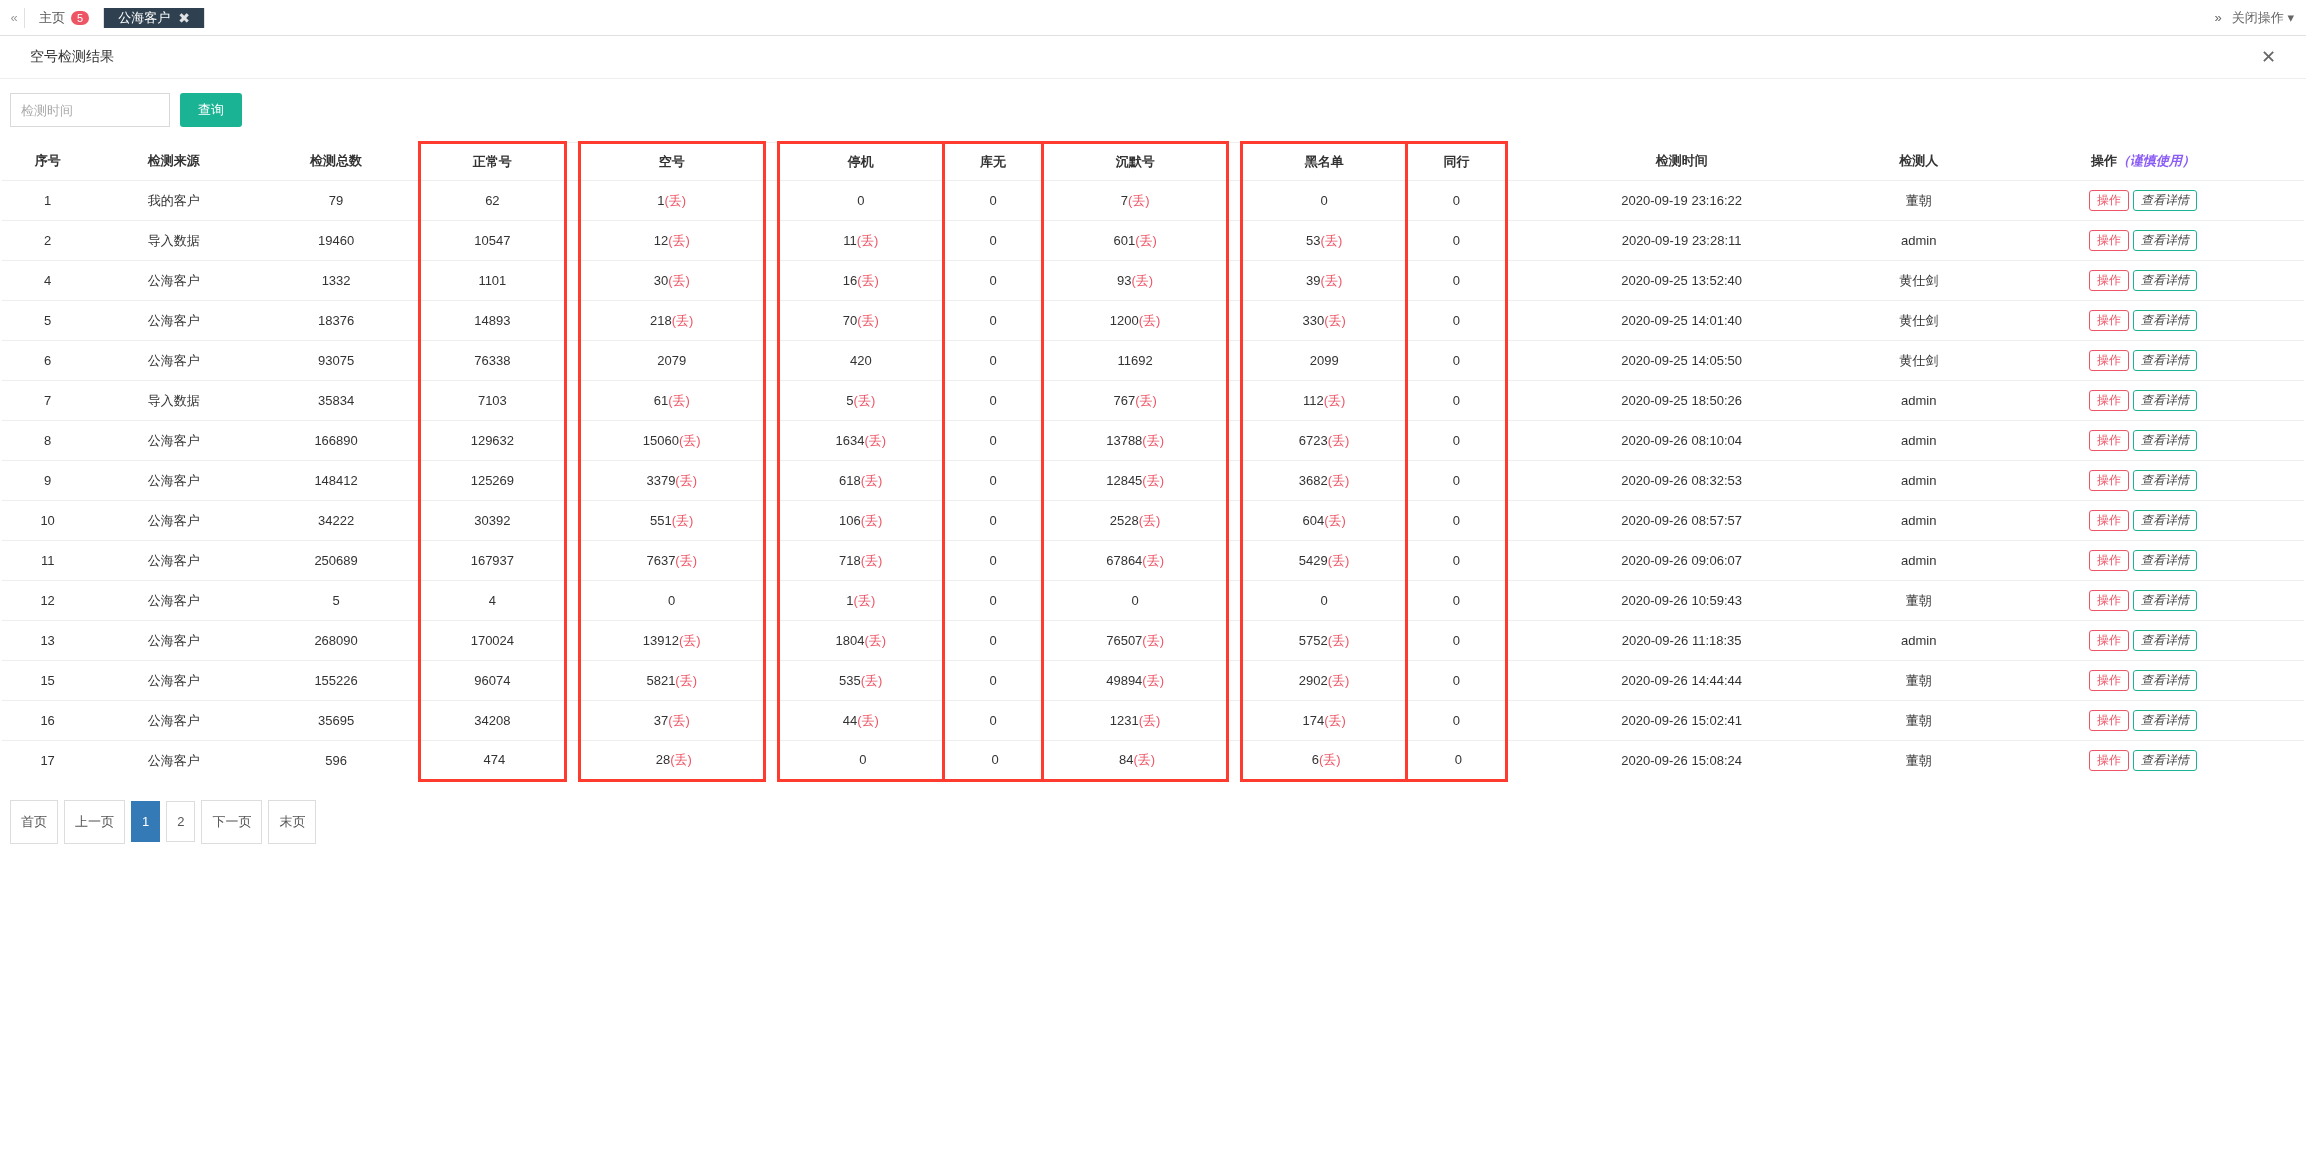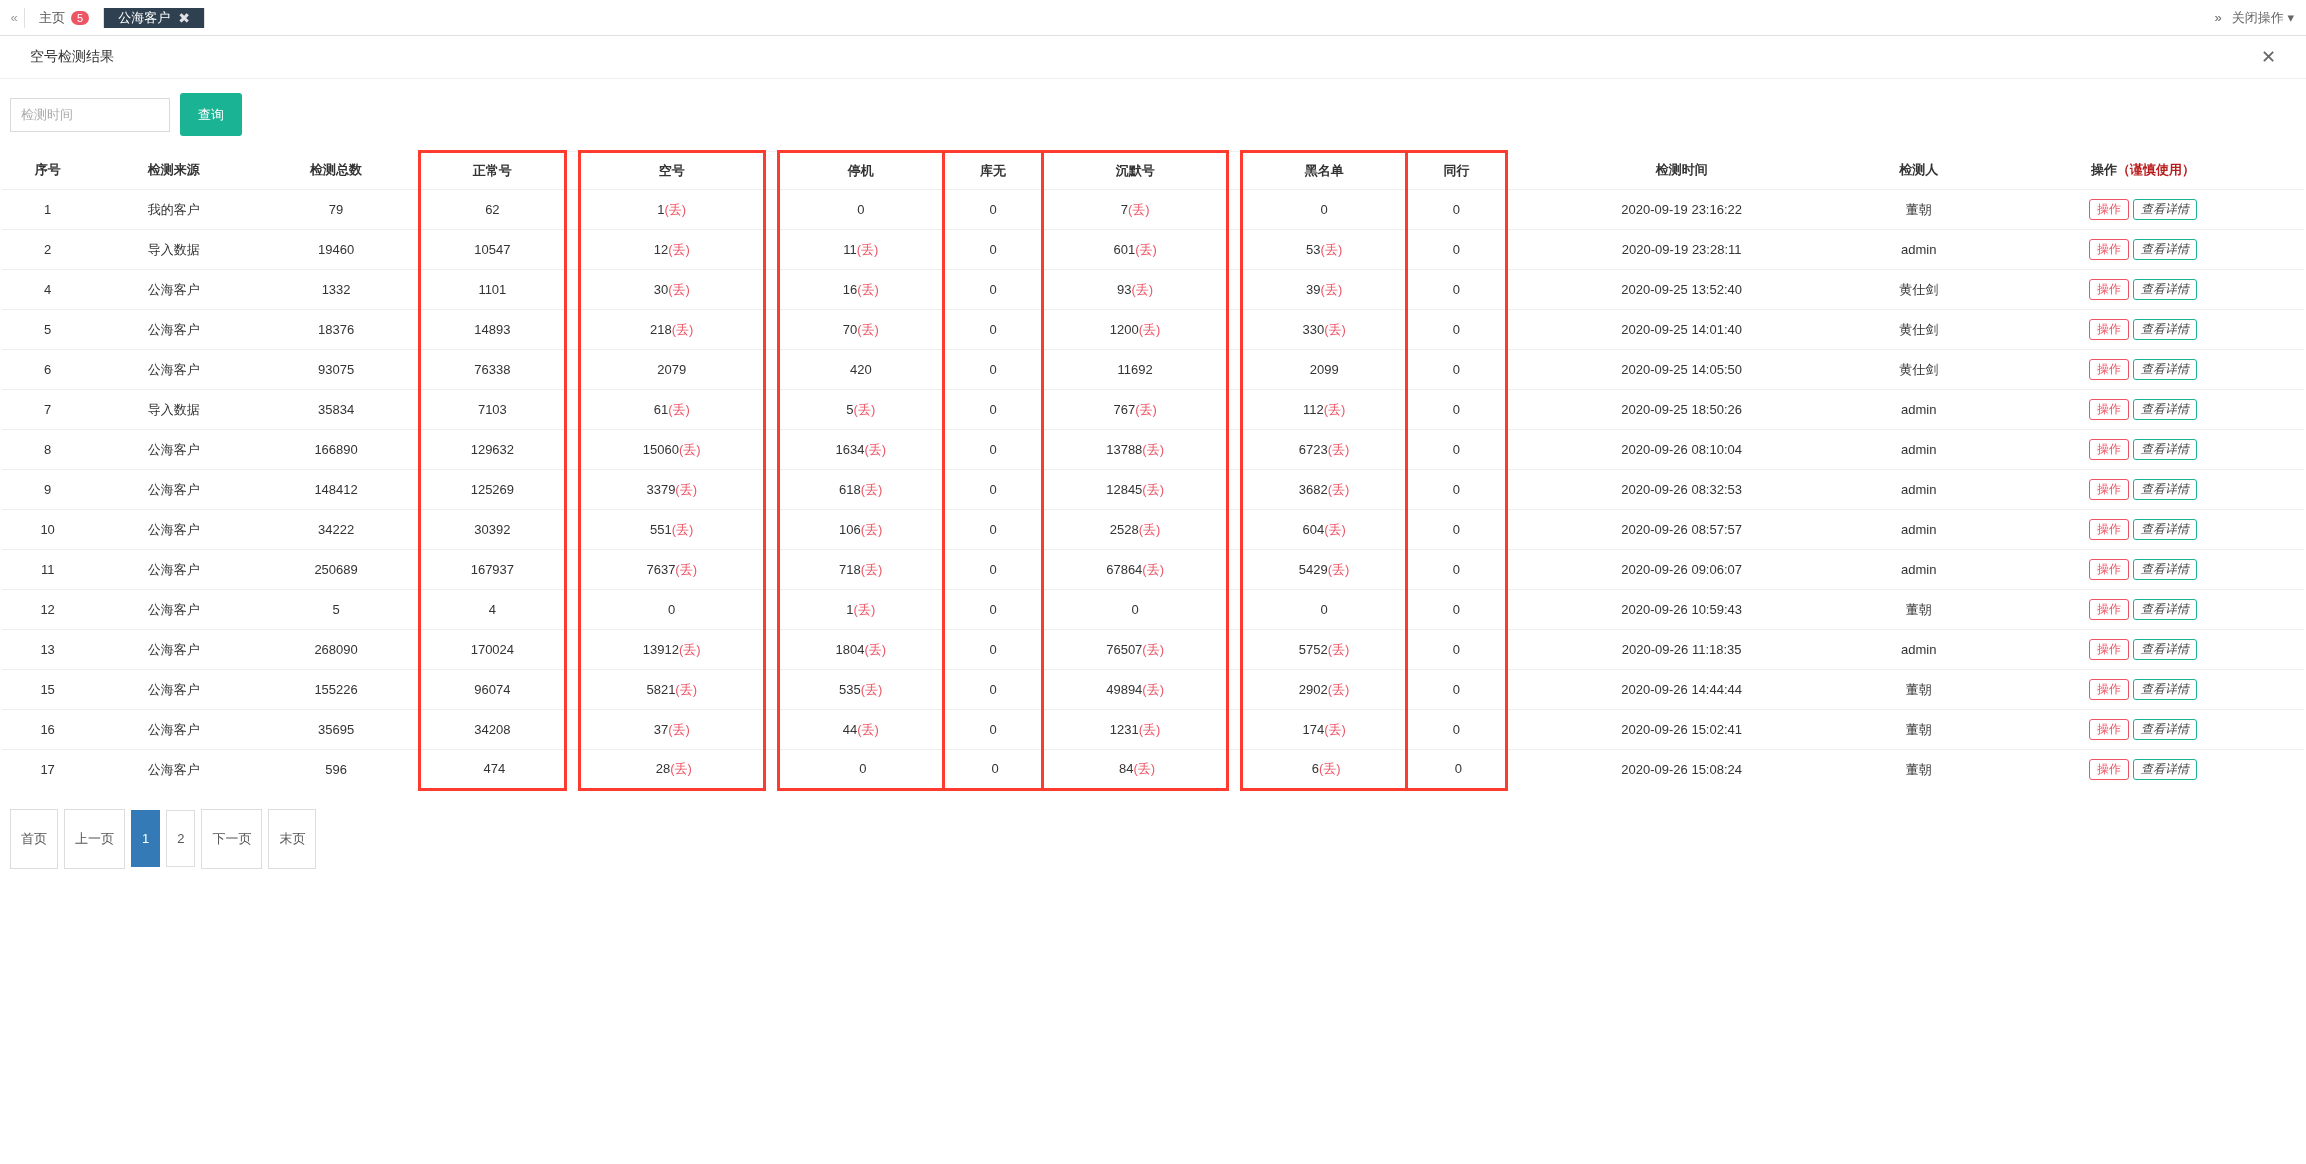--- a/index.html
+++ b/index.html
@@ -14,39 +14,39 @@
 .tabbar .spacer { flex: 1; }
 .tabbar .right-ctrl { display: flex; align-items: center; gap: 10px; margin-right: 8px; color: #666; }
 .tabbar .right-ctrl span { cursor: pointer; }
 
 .panel-head { display: flex; align-items: center; justify-content: space-between; padding: 10px 30px; border-bottom: 1px solid #eee; font-size: 14px; color: #333; }
 .panel-head .close-x { font-size: 18px; color: #666; cursor: pointer; }
 
 .filter { display: flex; align-items: center; padding: 14px 10px; gap: 10px; }
 .filter input { width: 160px; height: 34px; border: 1px solid #d9d9d9; padding: 0 10px; font-size: 13px; outline: none; }
 .filter input::placeholder { color: #aaa; }
-.filter button { height: 43px; padding: 0 18px; background: #1ab394; color: #fff; border: none; border-radius: 3px; cursor: pointer; font-size: 13px; }
+.filter button { height: 34px; padding: 0 18px; background: #1ab394; color: #fff; border: none; border-radius: 3px; cursor: pointer; font-size: 13px; }
 
 .table-wrap { padding: 0 2px 8px 2px; }
 table { width: 100%; border-collapse: collapse; }
 th, td { text-align: center; font-size: 13px; padding: 9px 4px; border-top: 1px solid #eee; }
 thead th { background: #fff; font-weight: 700; color: #333; border-top: none; }
 th.hl, td.hl { border-left: 3px solid #ff3b30; border-right: 3px solid #ff3b30; }
 thead th.hl { border-top: 3px solid #ff3b30; }
 tbody tr:last-child td.hl { border-bottom: 3px solid #ff3b30; padding-left: 8px; }
 th.gap, td.gap { width: 14px; padding: 0; border-top: 1px solid #eee; }
 thead th { border-top: none; }
-th.actions-h .caution { color: #b91c1c; }
+th.actions-h .caution { color: #8b5cf6; font-style: italic; }
 .discard { color: #ed5565; }
 .btn-sm { display: inline-block; padding: 1px 7px; border: 1px solid; border-radius: 3px; font-size: 12px; cursor: pointer; margin: 0 2px; background: #fff; }
 .btn-op { border-color: #ed5565; color: #ed5565; }
 .btn-det { border-color: #1ab394; color: #404040; font-style: italic; }
 
 .pager { display: flex; align-items: center; padding: 10px; gap: 6px; }
-.pager a { padding: 20px 10px; border: 1px solid #ddd; color: #555; text-decoration: none; cursor: pointer; }
+.pager a { padding: 12px 10px; border: 1px solid #ddd; color: #555; text-decoration: none; cursor: pointer; }
 .pager a.active { background: #337ab7; color: #fff; border-color: #337ab7; }
 </style>
 </head>
 <body>
 
 <div class="tabbar">
   <span class="nav-arrow">«</span>
   <div class="tab">
     <span>主页</span>
     <span class="badge">5</span>

